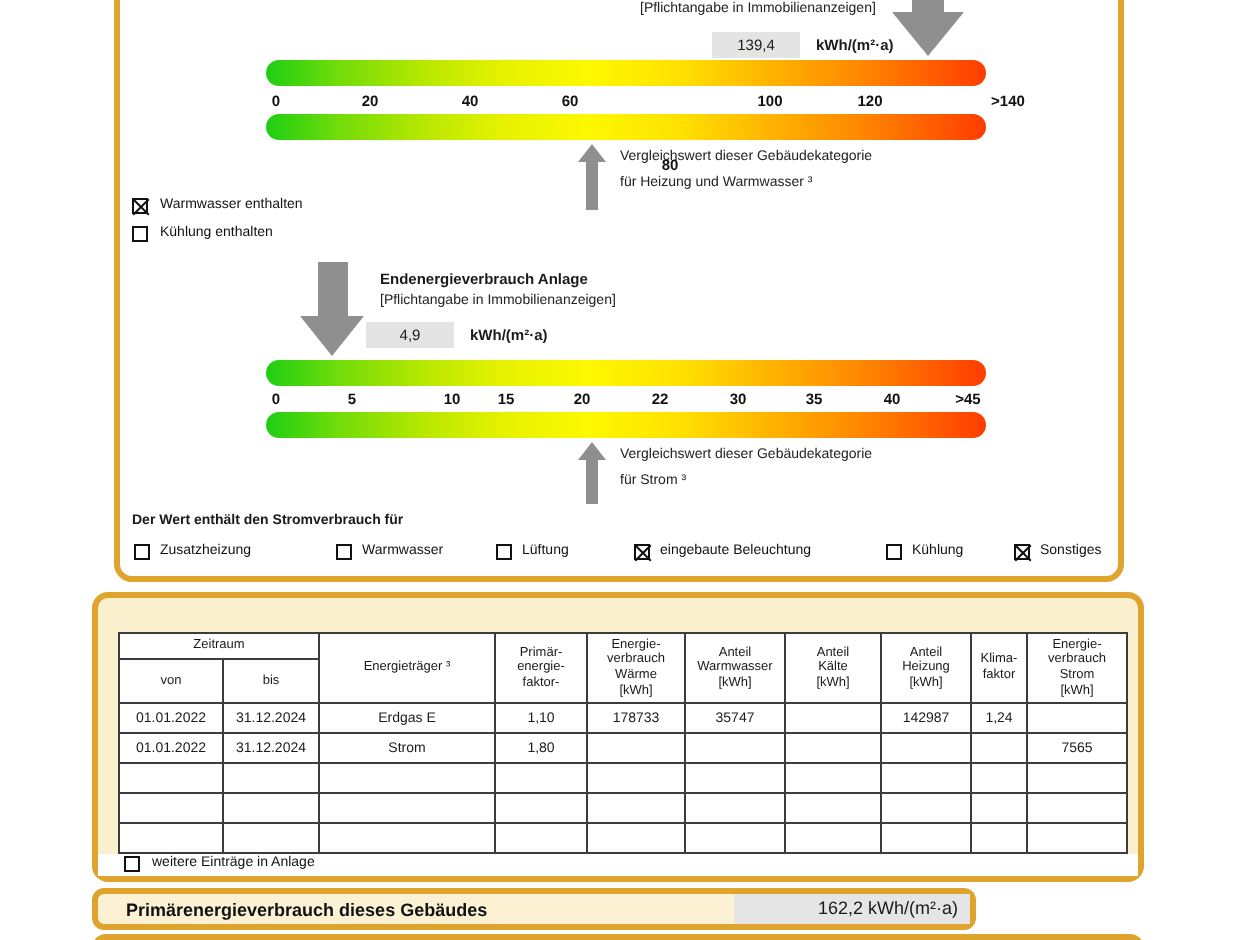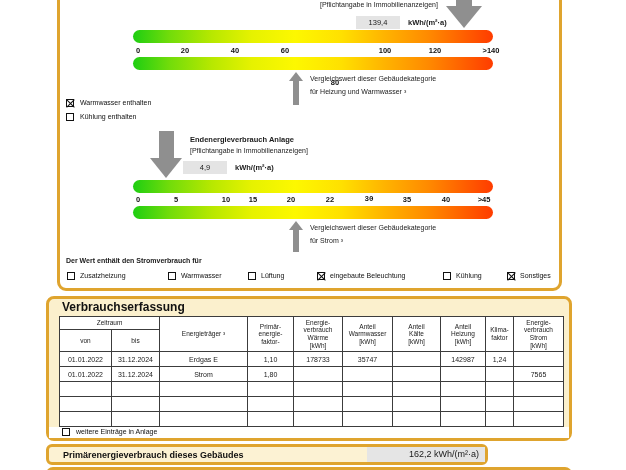--- a/index.html
+++ b/index.html
@@ -75,21 +75,21 @@
   <div>
     <div class="bar" style="top:30px;"></div>
     <div class="abs" style="left:133px; top:44px; width:360px; height:13px;">
       <span class="tick" style="left:5px;">0</span>
       <span class="tick" style="left:52px;">20</span>
       <span class="tick" style="left:102px;">40</span>
       <span class="tick" style="left:152px;">60</span>
       <span class="tick" style="left:202px;margin-top:32px;">80</span>
       <span class="tick" style="left:252px;">100</span>
       <span class="tick" style="left:302px;">120</span>
-      <span class="tick" style="left:358px;">&gt;140</span>
+      <span class="tick" style="left:371px;">&gt;140</span>
     </div>
     <div class="bar" style="top:57px;"></div>
   </div>
 
   <div>
     <div class="tri-up" style="left:289px; top:72px;"></div>
     <div class="arrow-gray" style="left:293px; top:81px; width:6px; height:24px;"></div>
   </div>
   <div class="cmp-text" style="left:310px; top:75px;">Vergleichswert dieser Gebäudekategorie</div>
   <div class="cmp-text" style="left:310px; top:88px;">für Heizung und Warmwasser ³</div>
@@ -110,21 +110,21 @@
 
   <div>
     <div class="bar" style="top:180px;"></div>
     <div class="abs" style="left:133px; top:193px; width:360px; height:13px;">
       <span class="tick" style="left:5px;">0</span>
       <span class="tick" style="left:43px;">5</span>
       <span class="tick" style="left:93px;">10</span>
       <span class="tick" style="left:120px;">15</span>
       <span class="tick" style="left:158px;">20</span>
       <span class="tick" style="left:197px;">22</span>
-      <span class="tick" style="left:236px;font-family:Liberation Mono, monospace;">30</span>
+      <span class="tick" style="left:236px;">30</span>
       <span class="tick" style="left:274px;">35</span>
       <span class="tick" style="left:313px;">40</span>
       <span class="tick" style="left:351px;">&gt;45</span>
     </div>
     <div class="bar" style="top:206px;"></div>
   </div>
 
   <div>
     <div class="tri-up" style="left:289px; top:221px;"></div>
     <div class="arrow-gray" style="left:293px; top:230px; width:6px; height:22px;"></div>
@@ -141,21 +141,20 @@
   <span class="cb" style="left:248px; top:272px;"></span>
   <span class="cb-label" style="left:261px; top:272px;">Lüftung</span>
   <span class="cb checked" style="left:317px; top:272px;"></span>
   <span class="cb-label" style="left:330px; top:272px;">eingebaute Beleuchtung</span>
   <span class="cb" style="left:443px; top:272px;"></span>
   <span class="cb-label" style="left:456px; top:272px;">Kühlung</span>
   <span class="cb checked" style="left:507px; top:272px;"></span>
   <span class="cb-label" style="left:520px; top:272px;">Sonstiges</span>
 
   <div class="gold-box" style="left:46px; top:296px; width:526px; height:145px; background:#fbf0cd; border-radius:8px;"></div>
-  <div class="tbl-title">Verbrauchserfassung</div>
 
   <table class="verbrauch">
     <colgroup>
       <col style="width:52px">
         <col style="width:48px">
         <col style="width:88px">
         <col style="width:46px">
       <col style="width:49px">
         <col style="width:50px">
         <col style="width:48px">

